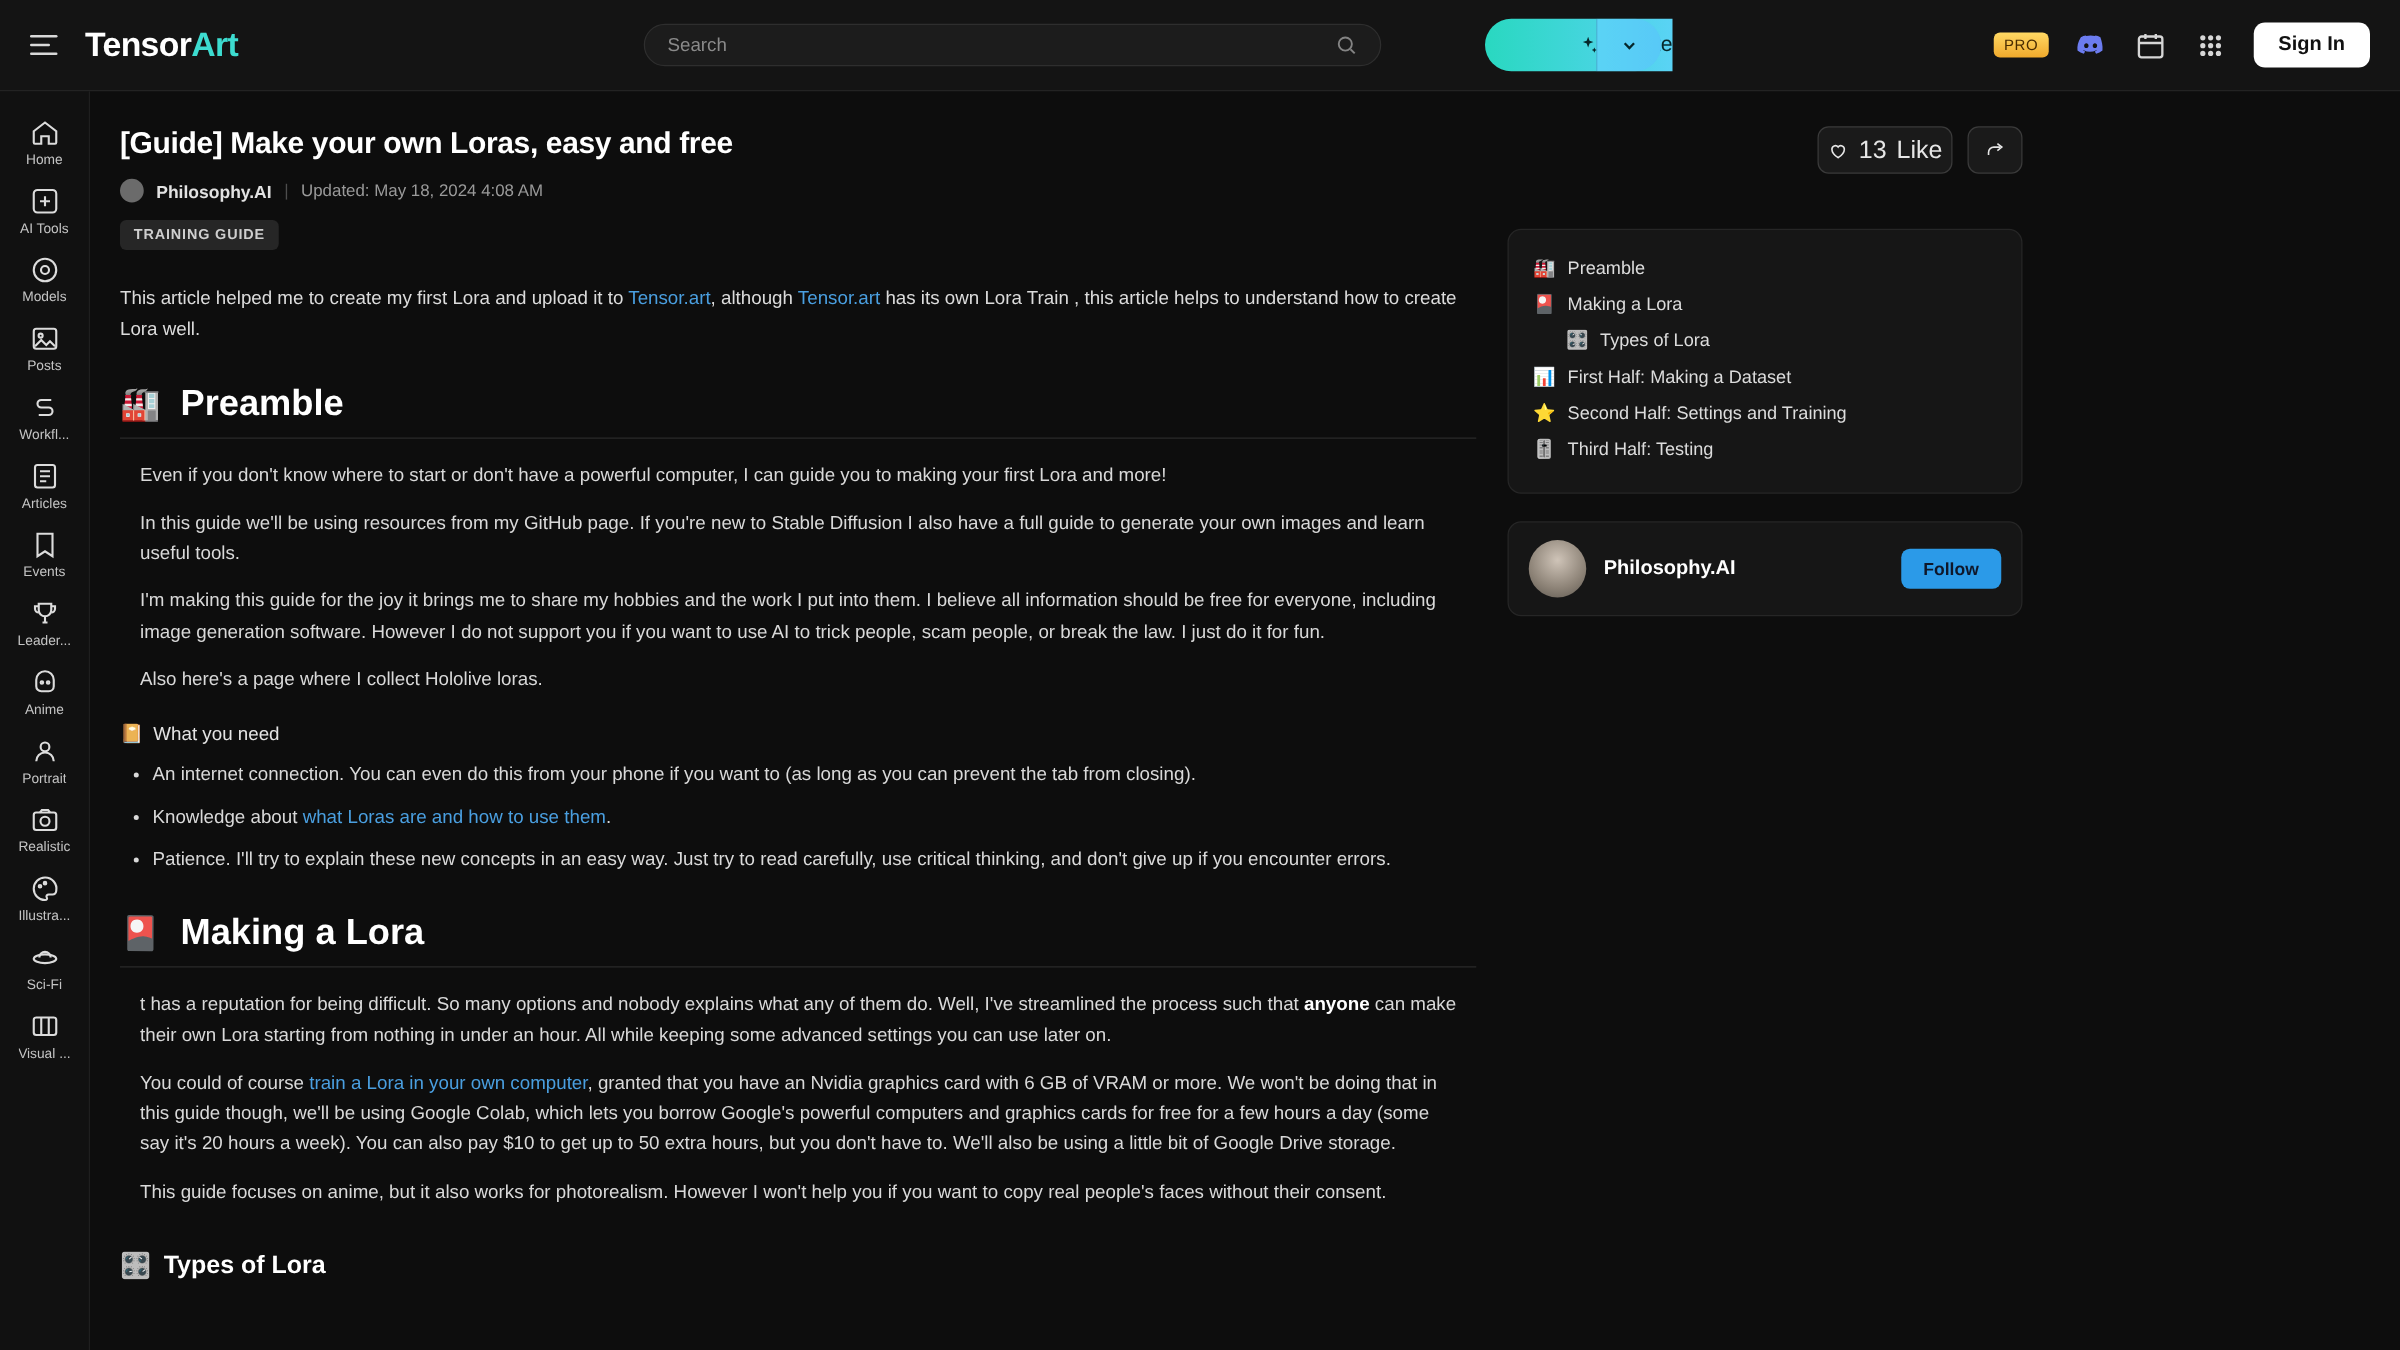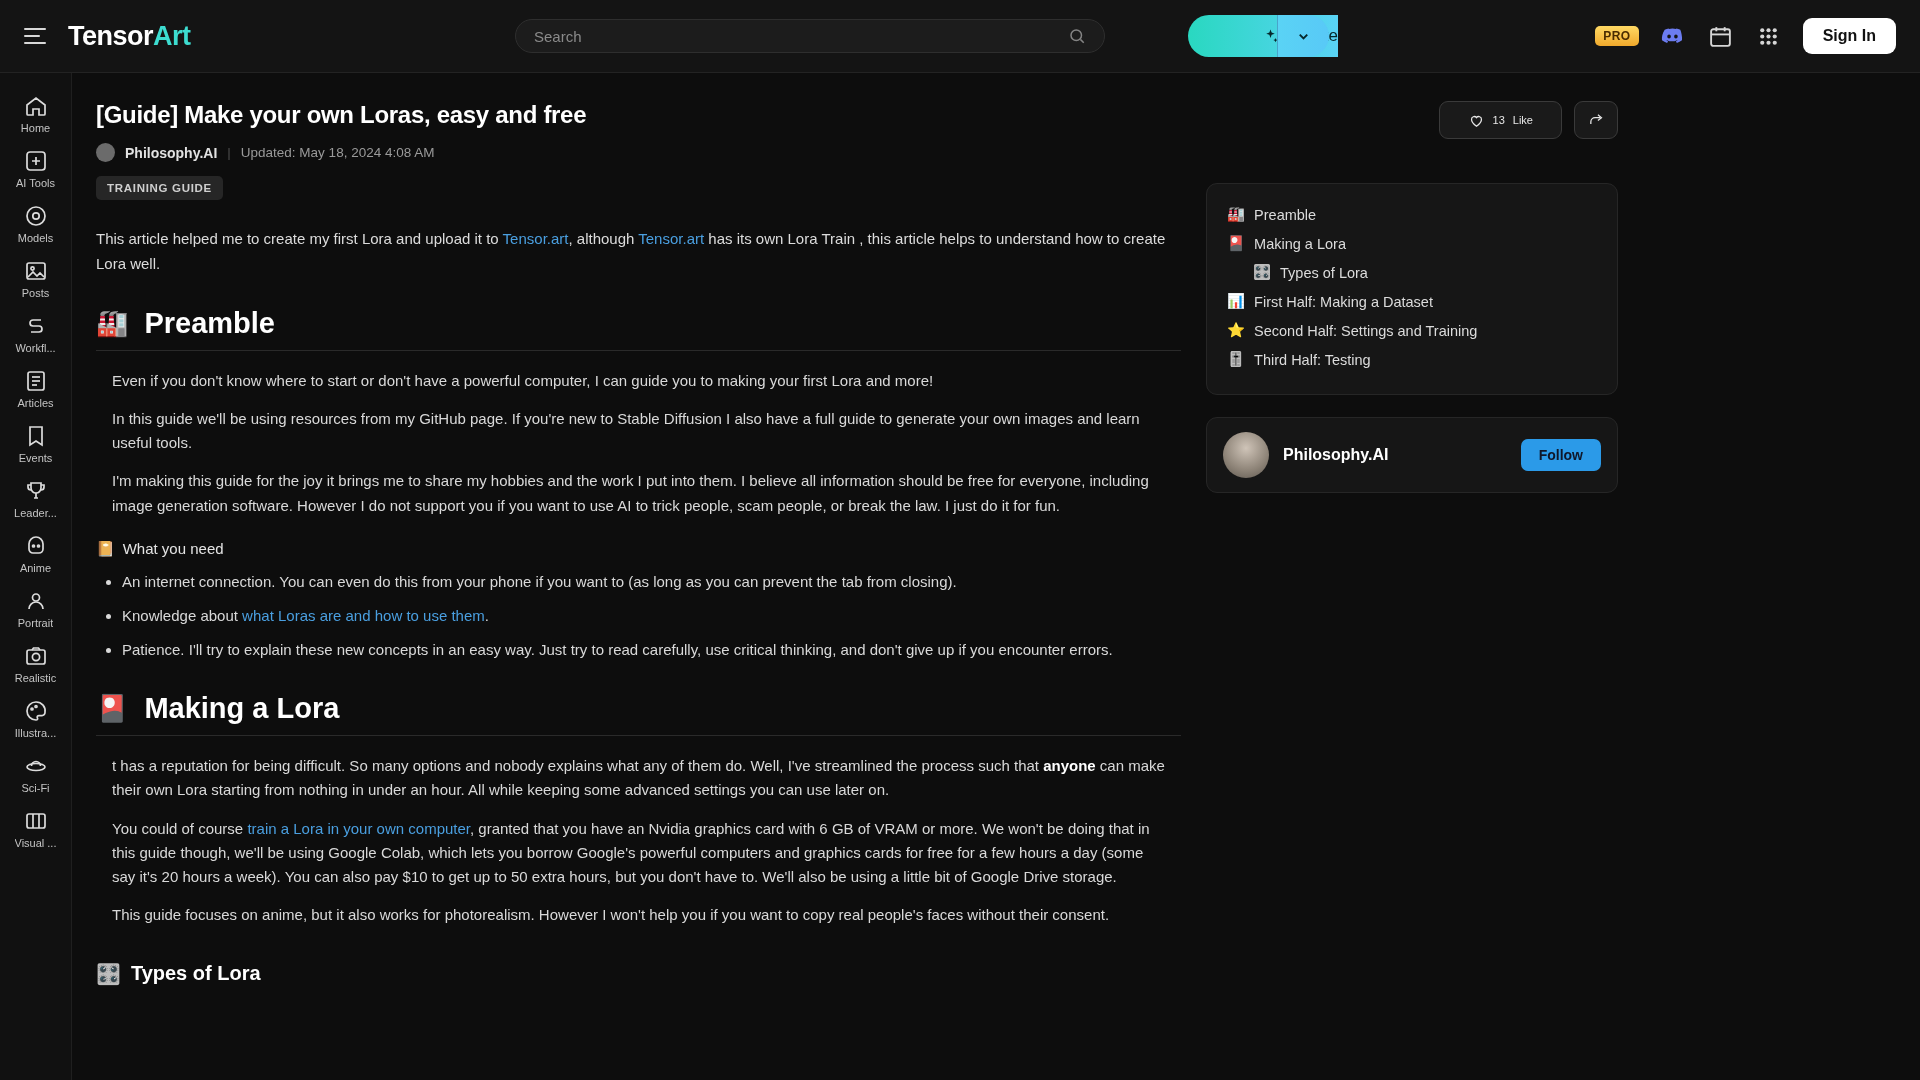--- a/index.html
+++ b/index.html
@@ -61,21 +61,21 @@
     background: linear-gradient(90deg, #5ad3f5, #58c9f7);
     border-radius: 0 21px 21px 0;
     display: flex; align-items: center; justify-content: center;
     border-left: 1px solid rgba(0,0,0,.18);
     cursor: pointer;
   }
 
   .top-right { margin-left: auto; display: flex; align-items: center; gap: 20px; }
   .pro-badge {
     background: linear-gradient(180deg,#ffd964,#f0a92c);
-    color: #4a2c00; font-size: 12px; font-weight: 700;
+    color: #4a2c00; font-size: 12px; font-weight: 400;
     padding: 3px 8px; border-radius: 5px; letter-spacing: .5px;
   }
   .icon-btn { width: 28px; height: 28px; display: flex; align-items: center; justify-content: center; cursor: pointer; color: #d6d6d6; }
   .signin-btn {
     background: #ffffff; color: #111; font-size: 16px; font-weight: 600;
     padding: 9px 20px; border-radius: 9px; cursor: pointer;
   }
 
   
   .body-wrap { display: flex; height: calc(1080px - 73px); }
@@ -127,22 +127,22 @@
   ul.bullets { margin: 12px 0 0 26px; }
   ul.bullets li { font-size: 15px; line-height: 1.6; color: #d9d9d9; margin-bottom: 10px; list-style: disc; }
   .h3 { display: flex; align-items: center; gap: 10px; font-size: 20px; font-weight: 700; color: #fff; margin-top: 34px; }
   .bold { font-weight: 700; color: #fff; }
 
   
   .rightcol { width: 440px; padding-right: 28px; padding-top: 0; }
   .actions { display: flex; justify-content: flex-end; gap: 12px; align-items: center; }
   .like-btn {
     border: 1px solid #3a3a3a; border-radius: 9px; background: #1a1a1a;
-    height: 38px; padding: 0 28px; display: flex; align-items: center; gap: 8px;
-    font-size: 11px; color: #e6e6e6; cursor: pointer;
+    height: 38px; padding: 0 7px; display: flex; align-items: center; gap: 8px;
+    font-size: 20px; color: #e6e6e6; cursor: pointer;
   }
   .share-btn {
     border: 1px solid #3a3a3a; border-radius: 9px; background: #1a1a1a;
     height: 38px; width: 44px; display: flex; align-items: center; justify-content: center;
     cursor: pointer; color: #e6e6e6;
   }
   .toc {
     margin-top: 44px; background: #161616; border: 1px solid #262626;
     border-radius: 11px; padding: 16px 18px 20px;
   }
@@ -373,20 +373,21 @@
       
       <div class="h2">
         <span class="emoji">🏭</span>
         <span>Preamble</span>
       </div>
       <hr class="rule">
 
       <div class="p">Even if you don't know where to start or don't have a powerful computer, I can guide you to making your first Lora and more!</div>
       <div class="p">In this guide we'll be using resources from my GitHub page. If you're new to Stable Diffusion I also have a full guide to generate your own images and learn useful tools.</div>
       <div class="p">I'm making this guide for the joy it brings me to share my hobbies and the work I put into them. I believe all information should be free for everyone, including image generation software. However I do not support you if you want to use AI to trick people, scam people, or break the law. I just do it for fun.</div>
+      <div class="p">Also here's a page where I collect Hololive loras.</div>
 
       <div class="sub-h">
         <span>📔</span>
         <span>What you need</span>
       </div>
 
       <ul class="bullets">
         <li>An internet connection. You can even do this from your phone if you want to (as long as you can prevent the tab from closing).</li>
         <li><span>Knowledge about </span><a href="#">what Loras are and how to use them</a><span>.</span></li>
         <li>Patience. I'll try to explain these new concepts in an easy way. Just try to read carefully, use critical thinking, and don't give up if you encounter errors.</li>

